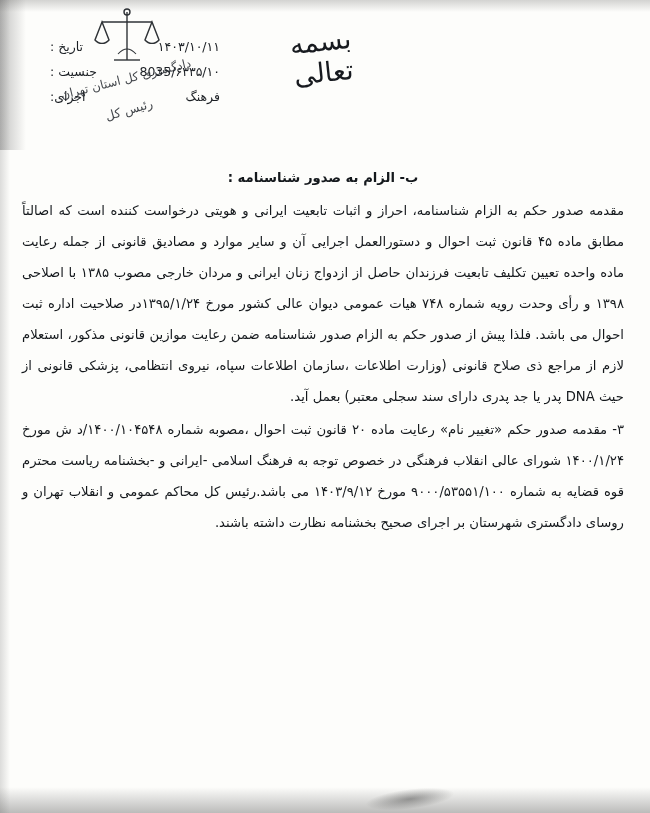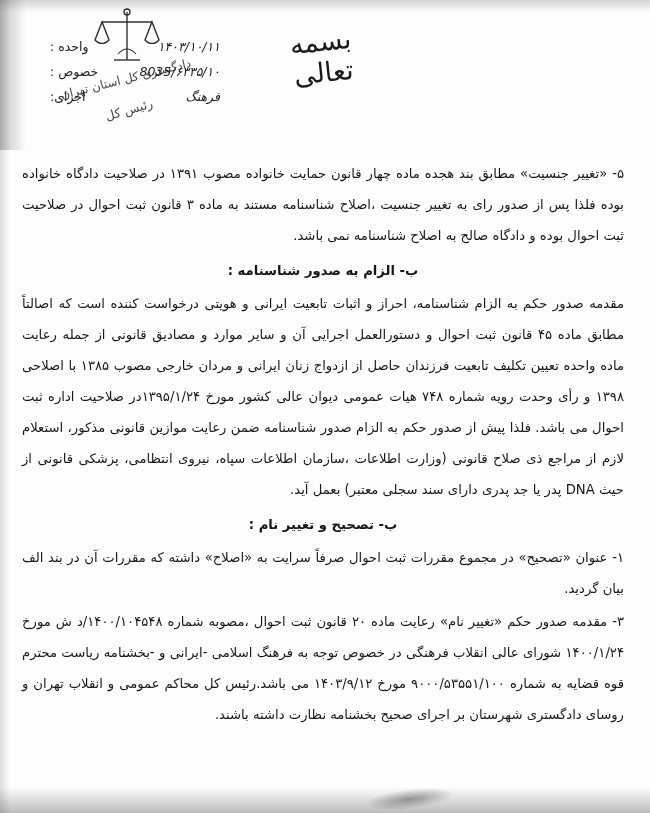--- a/index.html
+++ b/index.html
@@ -65,21 +65,20 @@
   }
   .meta-row {
     display: flex;
     justify-content: space-between;
     align-items: baseline;
     white-space: nowrap;
   }
   .meta-value {
     font-family: "DejaVu Sans", "Liberation Sans", sans-serif;
     letter-spacing: 0.3px;
-    font-style: italic;
   }
   .meta-label {
     padding-right: 6px;
   }
 
   
   .meta-side {
     position: absolute;
     top: 30px;
     right: 402px;
@@ -230,38 +229,35 @@
       <div class="seal-text line3">رئیس کل</div>
     </div>
 
     <div class="basmala">بسمه تعالی</div>
 
     <div class="meta-side">​</div>
 
     <div class="meta-block">
       <div class="meta-row">
         <span class="meta-value lat">۱۴۰۳/۱۰/۱۱</span>
-        <span class="meta-label">واحده :</span>
+        <span class="meta-label">تاریخ :</span>
       </div>
       <div class="meta-row">
         <span class="meta-value lat">8035/۶۳۳۵/۱۰</span>
-        <span class="meta-label">خصوص :</span>
+        <span class="meta-label">جنسیت :</span>
       </div>
       <div class="meta-row">
         <span class="meta-value">فرهنگ</span>
         <span class="meta-label">اجرای:</span>
       </div>
     </div>
   </div>
 
   <div class="body">
-    <p>۵- «تغییر جنسیت» مطابق بند هجده ماده چهار قانون حمایت خانواده مصوب ۱۳۹۱ در صلاحیت دادگاه خانواده بوده فلذا پس از صدور رای به تغییر جنسیت ،اصلاح شناسنامه مستند به ماده ۳ قانون ثبت احوال در صلاحیت ثبت احوال بوده و دادگاه صالح به اصلاح شناسنامه نمی باشد.</p>
     <p class="heading center-ish">ب- الزام به صدور شناسنامه :</p>
     <p>مقدمه صدور حکم به الزام شناسنامه، احراز و اثبات تابعیت ایرانی و هویتی درخواست کننده است که اصالتاً مطابق ماده ۴۵ قانون ثبت احوال و دستورالعمل اجرایی آن و سایر موارد و مصادیق قانونی از جمله رعایت ماده واحده تعیین تکلیف تابعیت فرزندان حاصل از ازدواج زنان ایرانی و مردان خارجی مصوب ۱۳۸۵ با اصلاحی ۱۳۹۸ و رأی وحدت رویه شماره ۷۴۸ هیات عمومی دیوان عالی کشور مورخ ۱۳۹۵/۱/۲۴در صلاحیت اداره ثبت احوال می باشد. فلذا پیش از صدور حکم به الزام صدور شناسنامه ضمن رعایت موازین قانونی مذکور، استعلام لازم از مراجع ذی صلاح قانونی (وزارت اطلاعات ،سازمان اطلاعات سپاه، نیروی انتظامی، پزشکی قانونی از حیث DNA پدر یا جد پدری دارای سند سجلی معتبر) بعمل آید.</p>
-    <p class="heading center-ish">ب- تصحیح و تغییر نام :</p>
-    <p>۱- عنوان «تصحیح» در مجموع مقررات ثبت احوال صرفاً سرایت به «اصلاح» داشته که مقررات آن در بند الف بیان گردید.</p>
     <p>۳- مقدمه صدور حکم «تغییر نام» رعایت ماده ۲۰ قانون ثبت احوال ،مصوبه شماره ۱۴۰۰/۱۰۴۵۴۸/د ش مورخ ۱۴۰۰/۱/۲۴ شورای عالی انقلاب فرهنگی در خصوص توجه به فرهنگ اسلامی -ایرانی و -بخشنامه ریاست محترم قوه قضایه به شماره ۹۰۰۰/۵۳۵۵۱/۱۰۰ مورخ ۱۴۰۳/۹/۱۲ می باشد.رئیس کل محاکم عمومی و انقلاب تهران و روسای دادگستری شهرستان بر اجرای صحیح بخشنامه نظارت داشته باشند.</p>
   </div>
 
   <div class="signature-smudge"></div>
   <div class="bottom-edge"></div>
   <div class="left-edge"></div>
 </div>
 
 </body></html>

